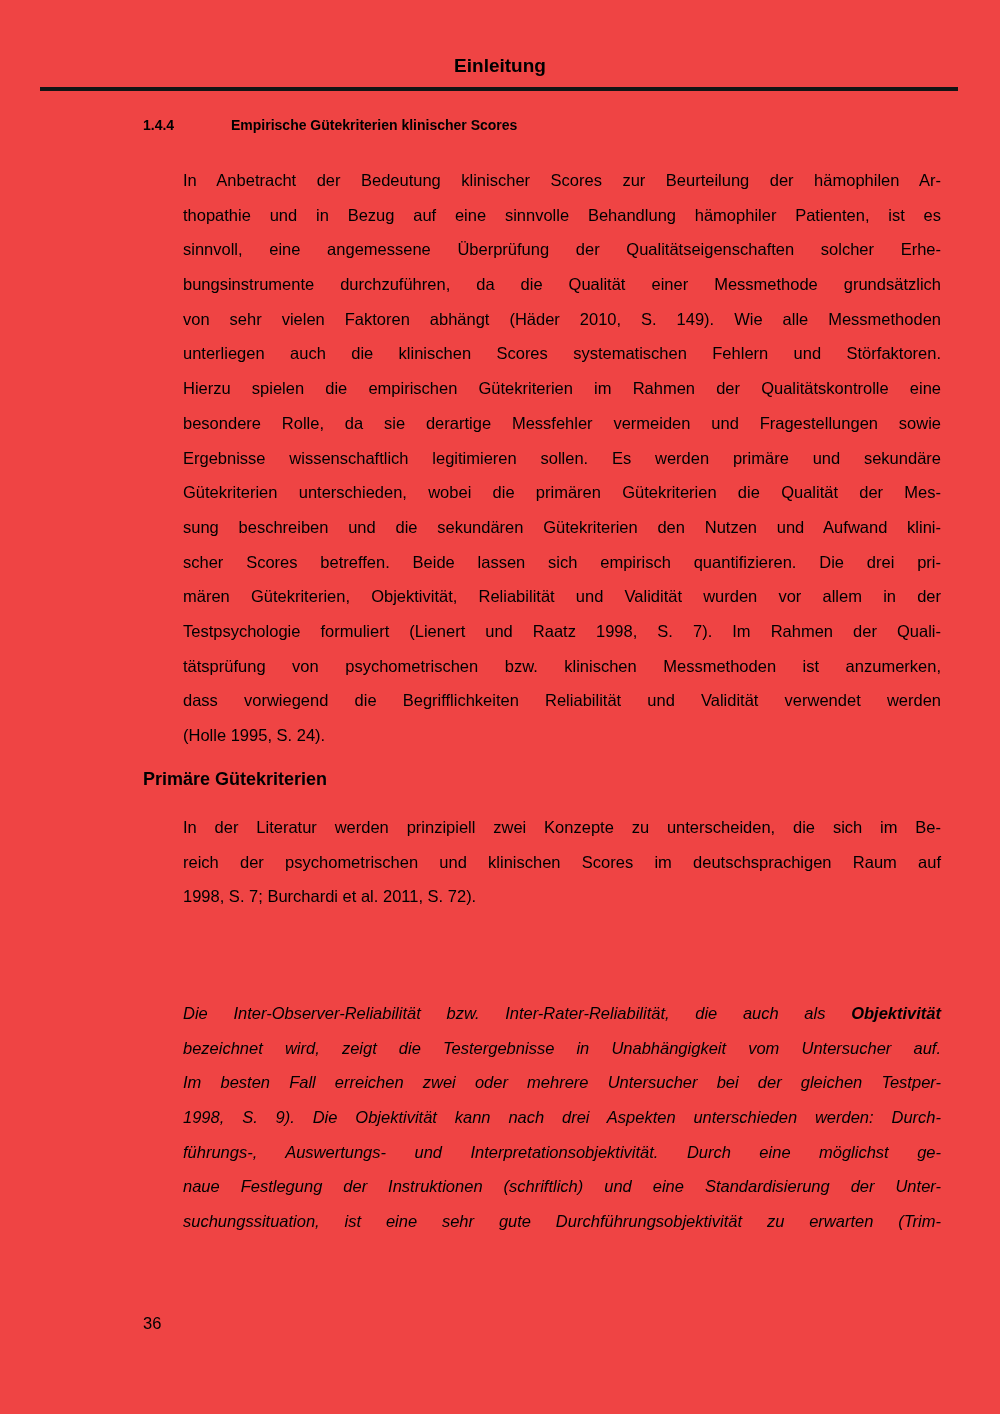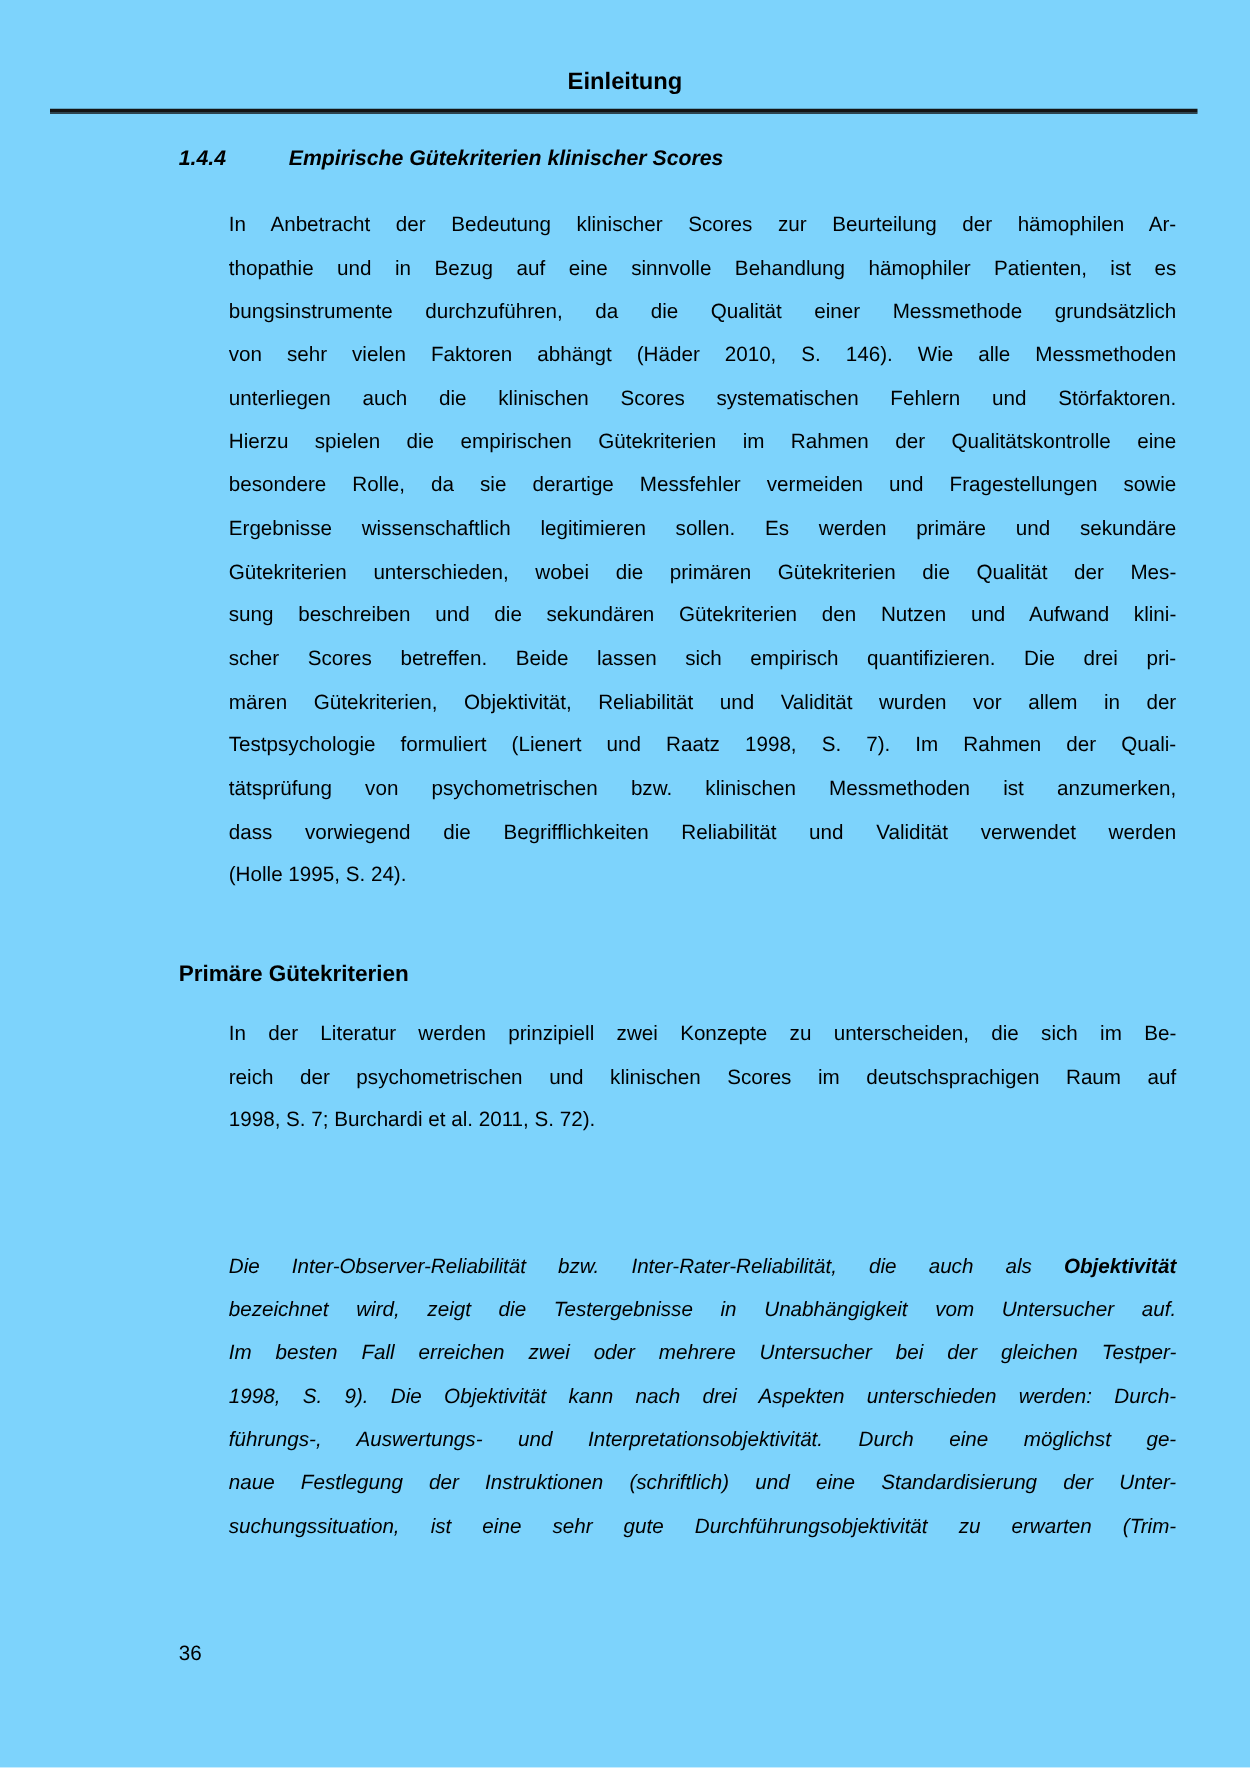--- a/index.html
+++ b/index.html
@@ -1,36 +1,36 @@
 <!DOCTYPE html>
 <html><head>
 <meta charset="utf-8">
 <style>
   * { box-sizing: border-box; }
   html, body { margin: 0; padding: 0; background: #ffffff; }
   .page {
     width: 1000px; height: 1414px; position: relative;
-    background: #7dd3fc; color: #000;
+    background: #ef4444; color: #000;
     font-family: "Liberation Sans", "DejaVu Sans", sans-serif;
     overflow: hidden;
   }
   .header-title {
     position: absolute; top: 55px; left: 0; width: 100%;
     text-align: center; font-size: 19px; font-weight: bold;
   }
   .header-rule {
     position: absolute; top: 87px; left: 40px; width: 918px;
     height: 2px;
     border-top: 3px solid #141414;
     border-bottom: 1px solid #141414;
   }
   .content-col { position: absolute; left: 143px; width: 758px; top: 0; font-size: 16.5px; }
   .section-heading {
     position: absolute; top: 117px; width: 758px;
-    font-weight: bold; font-size: 17px; font-style: italic;
+    font-weight: bold; font-size: 14px;
   }
   .sec-num { display: inline-block; width: 88px; }
   .para { position: absolute; width: 758px; margin-left: 40px; }
   .line {
     line-height: 34.7px; height: 34.7px;
     text-align: justify; text-align-last: justify;
   }
   .line.last { text-align-last: left; }
   .subheading {
     position: absolute; top: 762px; width: 758px;
@@ -55,22 +55,23 @@
 
   <div class="content-col">
 
     <div class="section-heading">
       <span class="sec-num">1.4.4</span><span>Empirische Gütekriterien klinischer Scores</span>
     </div>
 
     <div class="para" id="p1">
       <div class="line">In Anbetracht der Bedeutung klinischer Scores zur Beurteilung der hämophilen Ar-</div>
       <div class="line">thopathie und in Bezug auf eine sinnvolle Behandlung hämophiler Patienten, ist es</div>
+      <div class="line">sinnvoll, eine angemessene Überprüfung der Qualitätseigenschaften solcher Erhe-</div>
       <div class="line">bungsinstrumente durchzuführen, da die Qualität einer Messmethode grundsätzlich</div>
-      <div class="line">von sehr vielen Faktoren abhängt (Häder 2010, S. 146). Wie alle Messmethoden</div>
+      <div class="line">von sehr vielen Faktoren abhängt (Häder 2010, S. 149). Wie alle Messmethoden</div>
       <div class="line">unterliegen auch die klinischen Scores systematischen Fehlern und Störfaktoren.</div>
       <div class="line">Hierzu spielen die empirischen Gütekriterien im Rahmen der Qualitätskontrolle eine</div>
       <div class="line">besondere Rolle, da sie derartige Messfehler vermeiden und Fragestellungen sowie</div>
       <div class="line">Ergebnisse wissenschaftlich legitimieren sollen. Es werden primäre und sekundäre</div>
       <div class="line">Gütekriterien unterschieden, wobei die primären Gütekriterien die Qualität der Mes-</div>
       <div class="line">sung beschreiben und die sekundären Gütekriterien den Nutzen und Aufwand klini-</div>
       <div class="line">scher Scores betreffen. Beide lassen sich empirisch quantifizieren. Die drei pri-</div>
       <div class="line">mären Gütekriterien, Objektivität, Reliabilität und Validität wurden vor allem in der</div>
       <div class="line">Testpsychologie formuliert (Lienert und Raatz 1998, S. 7). Im Rahmen der Quali-</div>
       <div class="line">tätsprüfung von psychometrischen bzw. klinischen Messmethoden ist anzumerken,</div>

